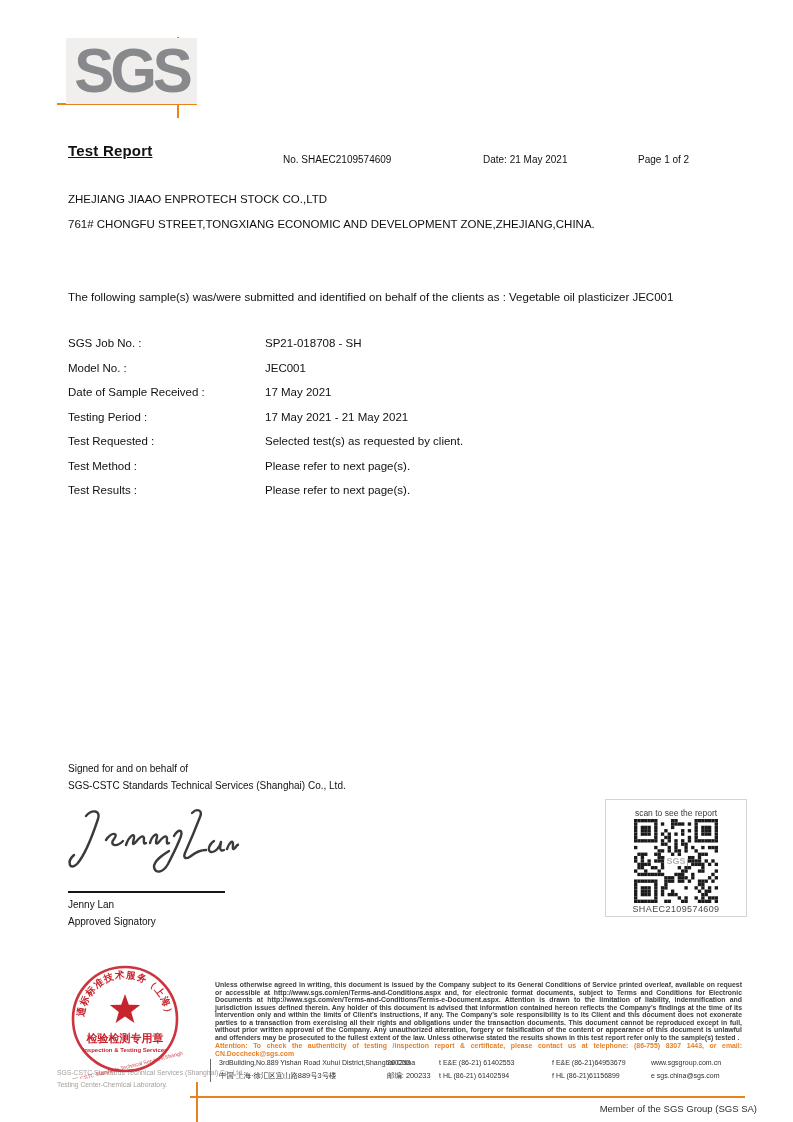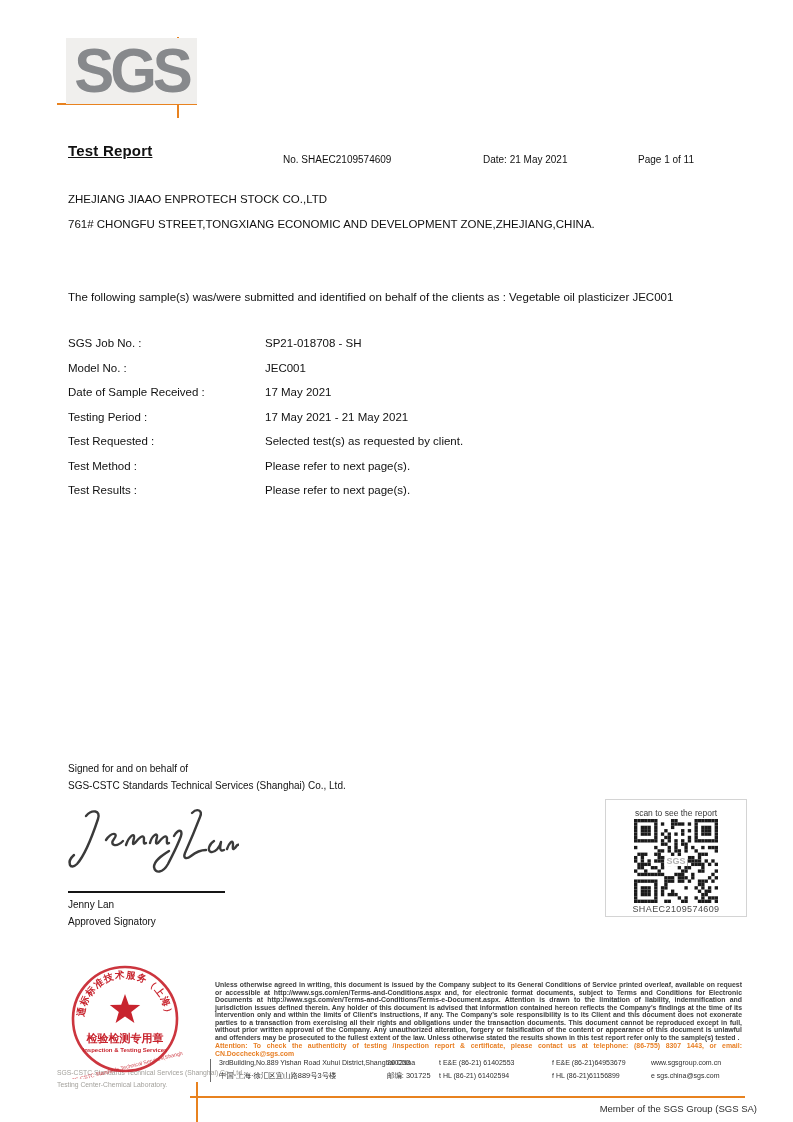--- a/index.html
+++ b/index.html
@@ -73,21 +73,21 @@
 
   <div class="crop h-top"></div>
   <div class="crop v-top"></div>
   <div class="logo-box">
     <span>SGS</span>
   </div>
 
   <div class="title">Test Report</div>
   <div class="hmeta report-no">No. SHAEC2109574609</div>
   <div class="hmeta report-date">Date: 21 May 2021</div>
-  <div class="hmeta report-page">Page 1 of 11</div>
+  <div class="hmeta report-page">Page 1 of 2</div>
 
   <div class="client name">ZHEJIANG JIAAO ENPROTECH STOCK CO.,LTD</div>
   <div class="client addr">761# CHONGFU STREET,TONGXIANG ECONOMIC AND DEVELOPMENT ZONE,ZHEJIANG,CHINA.</div>
 
   <div class="intro">The following sample(s) was/were submitted and identified on behalf of the clients as : Vegetable oil plasticizer JEC001</div>
 
   <div class="fields">
     <div class="field-row">
       <span class="lab">SGS Job No. :</span>
       <span class="val">SP21-018708 - SH</span>
@@ -450,21 +450,21 @@
     <div class="addr-block">
       <div class="addr-row">
         <span class="c1">3rdBuilding,No.889 Yishan Road Xuhui District,Shanghai China</span>
         <span class="c2">200233</span>
         <span class="c3">t E&amp;E (86-21) 61402553</span>
         <span class="c4">f E&amp;E (86-21)64953679</span>
         <span class="c5">www.sgsgroup.com.cn</span>
       </div>
       <div class="addr-row">
         <span class="c1 cn">中国·上海·徐汇区宜山路889号3号楼</span>
-        <span class="c2 cn">邮编: 301725</span>
+        <span class="c2 cn">邮编: 200233</span>
         <span class="c3">t HL (86-21) 61402594</span>
         <span class="c4">f HL (86-21)61156899</span>
         <span class="c5">e sgs.china@sgs.com</span>
       </div>
     </div>
   </div>
 
   <div class="crop h-bot"></div>
   <div class="crop v-bot"></div>
   <div class="member">Member of the SGS Group (SGS SA)</div>

